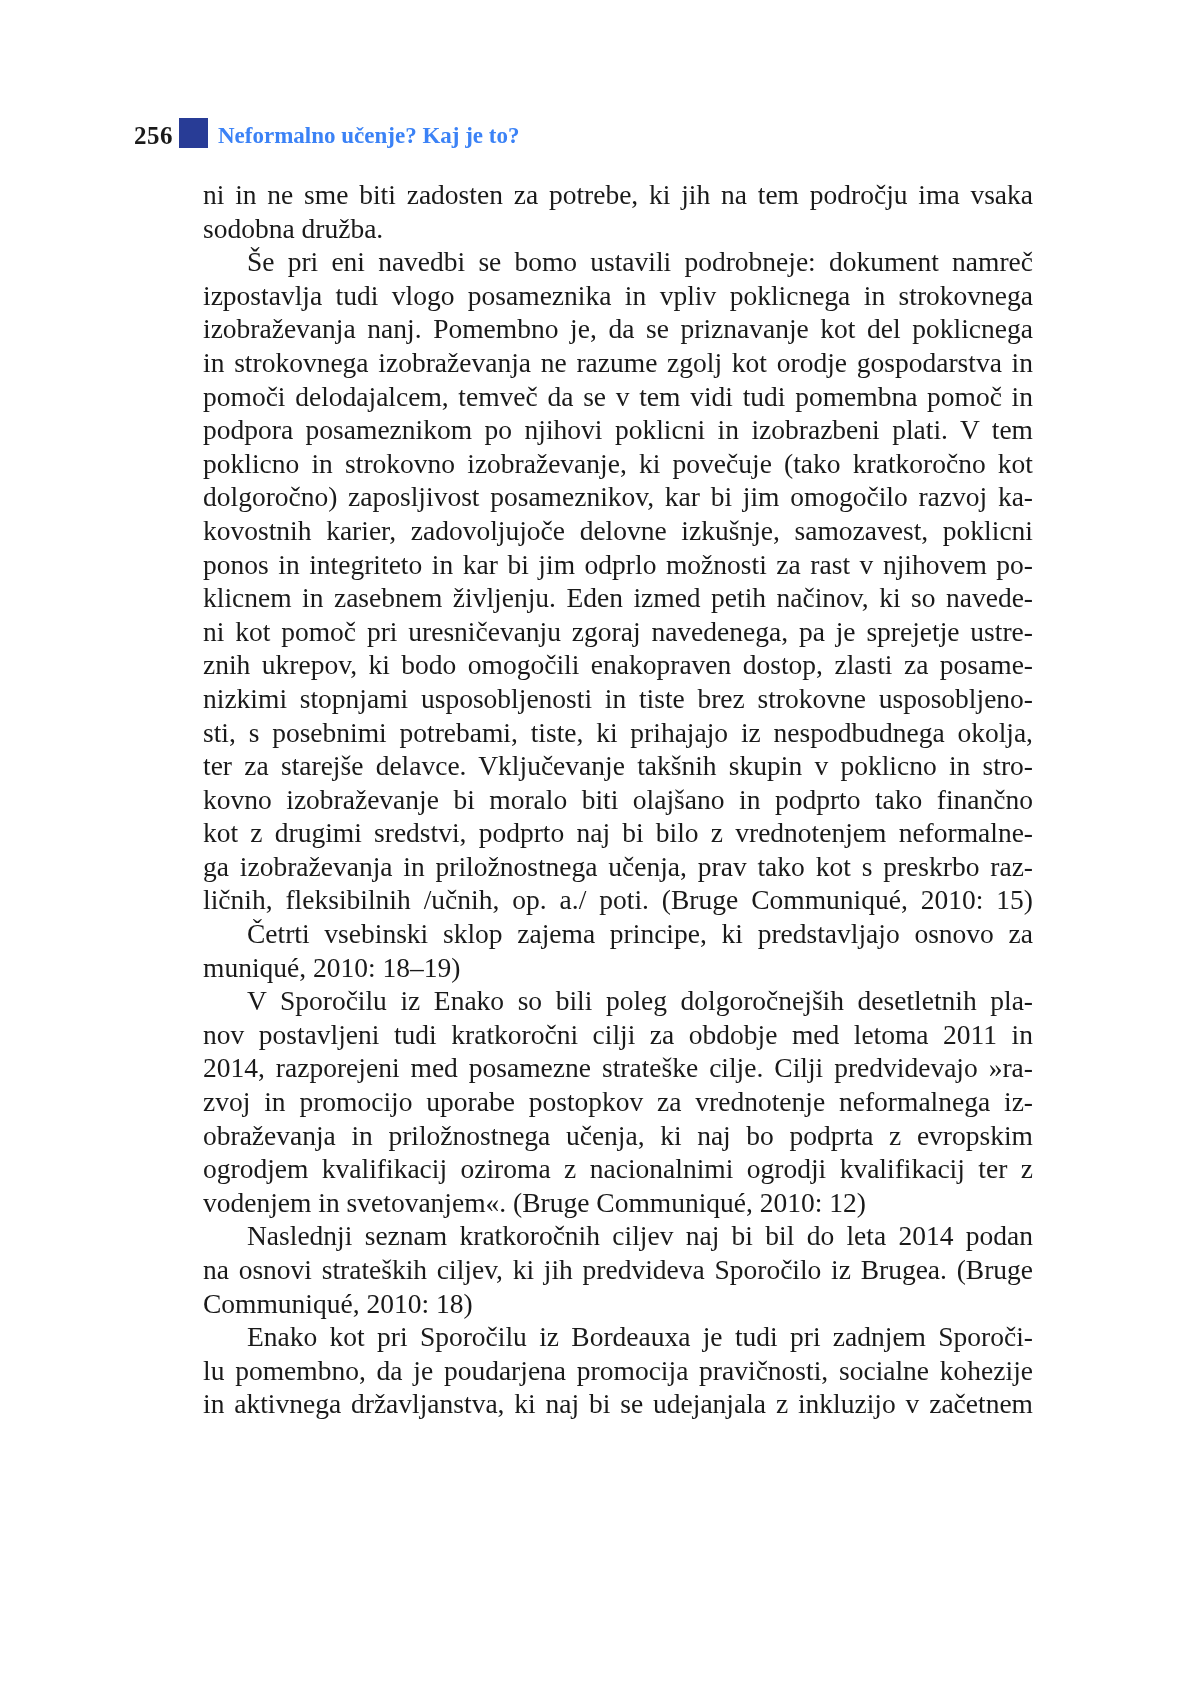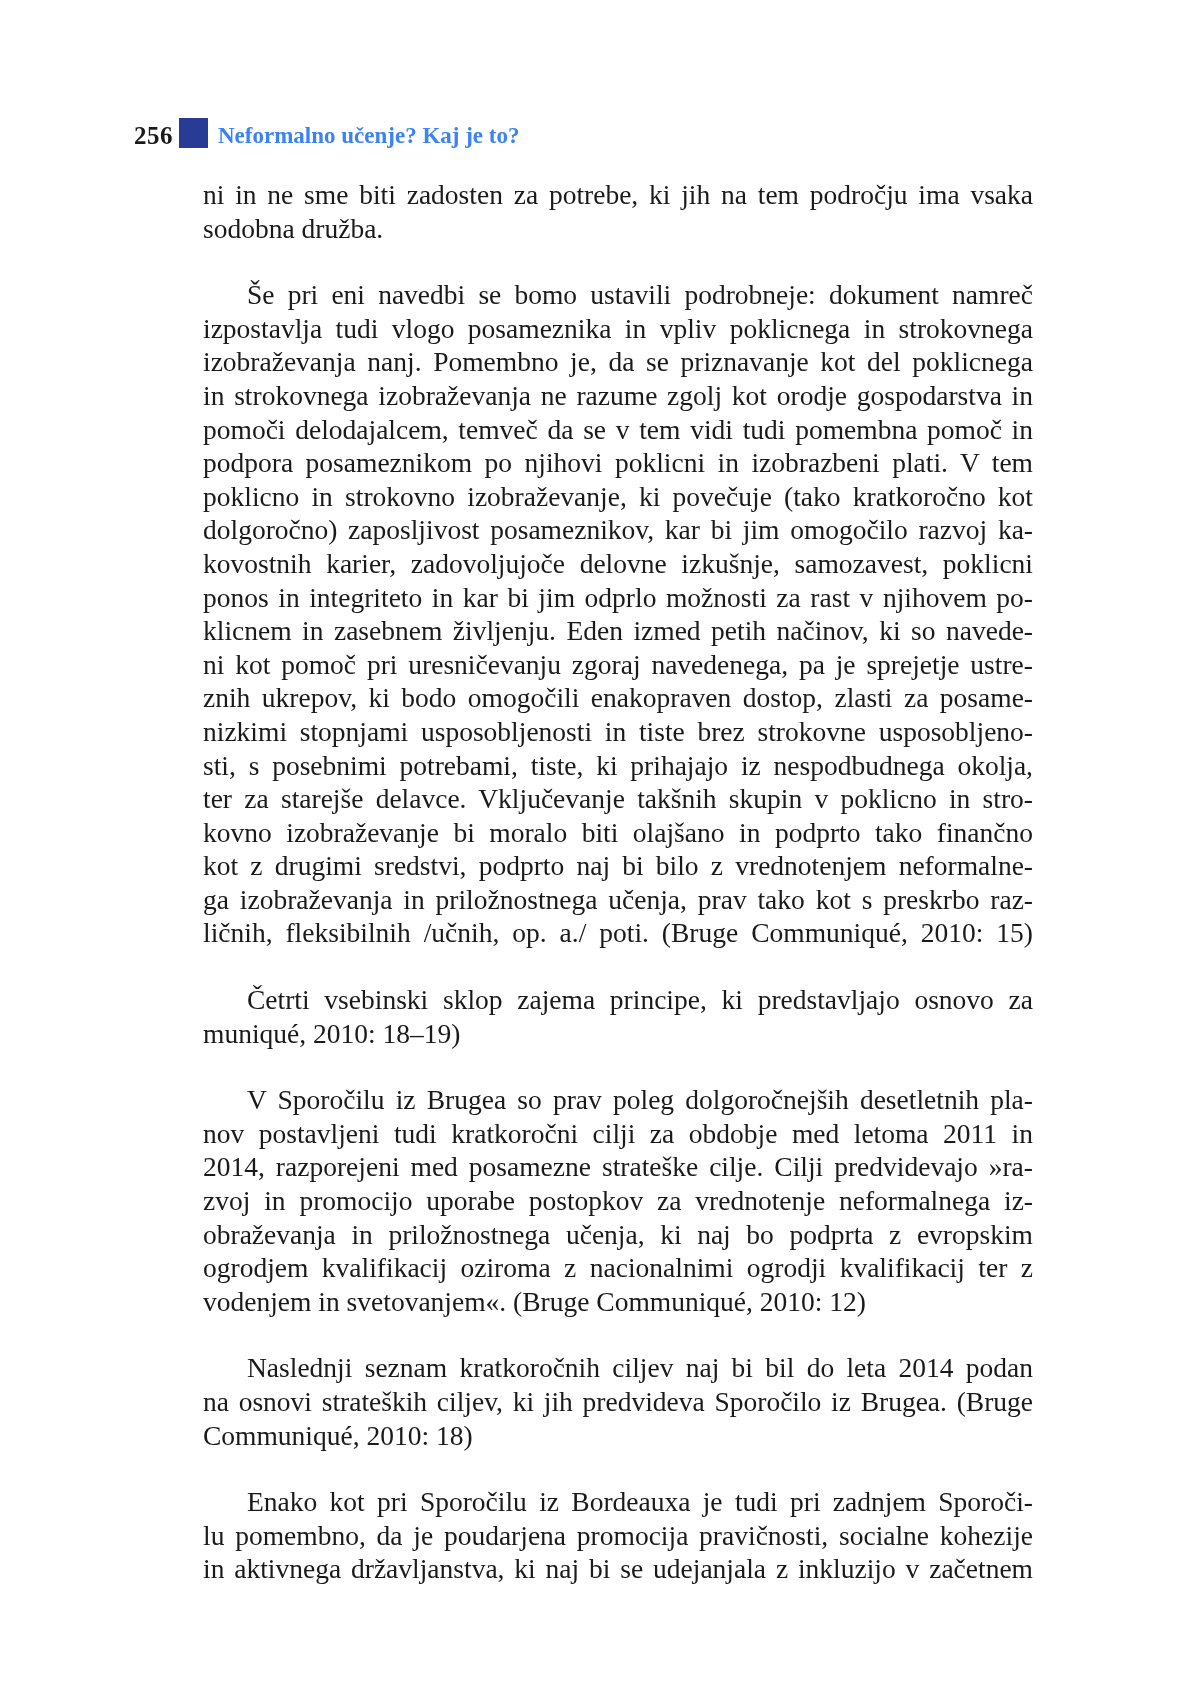--- a/index.html
+++ b/index.html
@@ -58,21 +58,20 @@
       white-space: nowrap;
       text-align: justify;
       text-align-last: justify;
       display: block;
     }
     .line.last {
       text-align-last: left;
     }
     .line.indent {
       padding-left: 44px;
-      margin-top: 33px;
     }
   </style>
 </head>
 <body>
 
 <div class="running-header">
   <span class="page-number">256</span>
   <span class="blue-square" style="background: rgb(40, 60, 150);"></span>
   <span class="running-title">Neformalno učenje? Kaj je to?</span>
 </div>
@@ -95,21 +94,21 @@
     <span class="line">znih ukrepov, ki bodo omogočili enakopraven dostop, zlasti za posame-</span>
     <span class="line">nizkimi stopnjami usposobljenosti in tiste brez strokovne usposobljeno-</span>
     <span class="line">sti, s posebnimi potrebami, tiste, ki prihajajo iz nespodbudnega okolja,</span>
     <span class="line">ter za starejše delavce. Vključevanje takšnih skupin v poklicno in stro-</span>
     <span class="line">kovno izobraževanje bi moralo biti olajšano in podprto tako finančno</span>
     <span class="line">kot z drugimi sredstvi, podprto naj bi bilo z vrednotenjem neformalne-</span>
     <span class="line">ga izobraževanja in priložnostnega učenja, prav tako kot s preskrbo raz-</span>
     <span class="line">ličnih, fleksibilnih /učnih, op. a./ poti. (Bruge Communiqué, 2010: 15)</span>
     <span class="line indent">Četrti vsebinski sklop zajema principe, ki predstavljajo osnovo za</span>
     <span class="line last">muniqué, 2010: 18–19)</span>
-    <span class="line indent">V Sporočilu iz Brugea so prav poleg dolgoročnejših desetletnih pla-</span>
+    <span class="line indent">V Sporočilu iz Enako so bili poleg dolgoročnejših desetletnih pla-</span>
     <span class="line">nov postavljeni tudi kratkoročni cilji za obdobje med letoma 2011 in</span>
     <span class="line">2014, razporejeni med posamezne strateške cilje. Cilji predvidevajo »ra-</span>
     <span class="line">zvoj in promocijo uporabe postopkov za vrednotenje neformalnega iz-</span>
     <span class="line">obraževanja in priložnostnega učenja, ki naj bo podprta z evropskim</span>
     <span class="line">ogrodjem kvalifikacij oziroma z nacionalnimi ogrodji kvalifikacij ter z</span>
     <span class="line last">vodenjem in svetovanjem«. (Bruge Communiqué, 2010: 12)</span>
     <span class="line indent">Naslednji seznam kratkoročnih ciljev naj bi bil do leta 2014 podan</span>
     <span class="line">na osnovi strateških ciljev, ki jih predvideva Sporočilo iz Brugea. (Bruge</span>
     <span class="line last">Communiqué, 2010: 18)</span>
     <span class="line indent">Enako kot pri Sporočilu iz Bordeauxa je tudi pri zadnjem Sporoči-</span>

